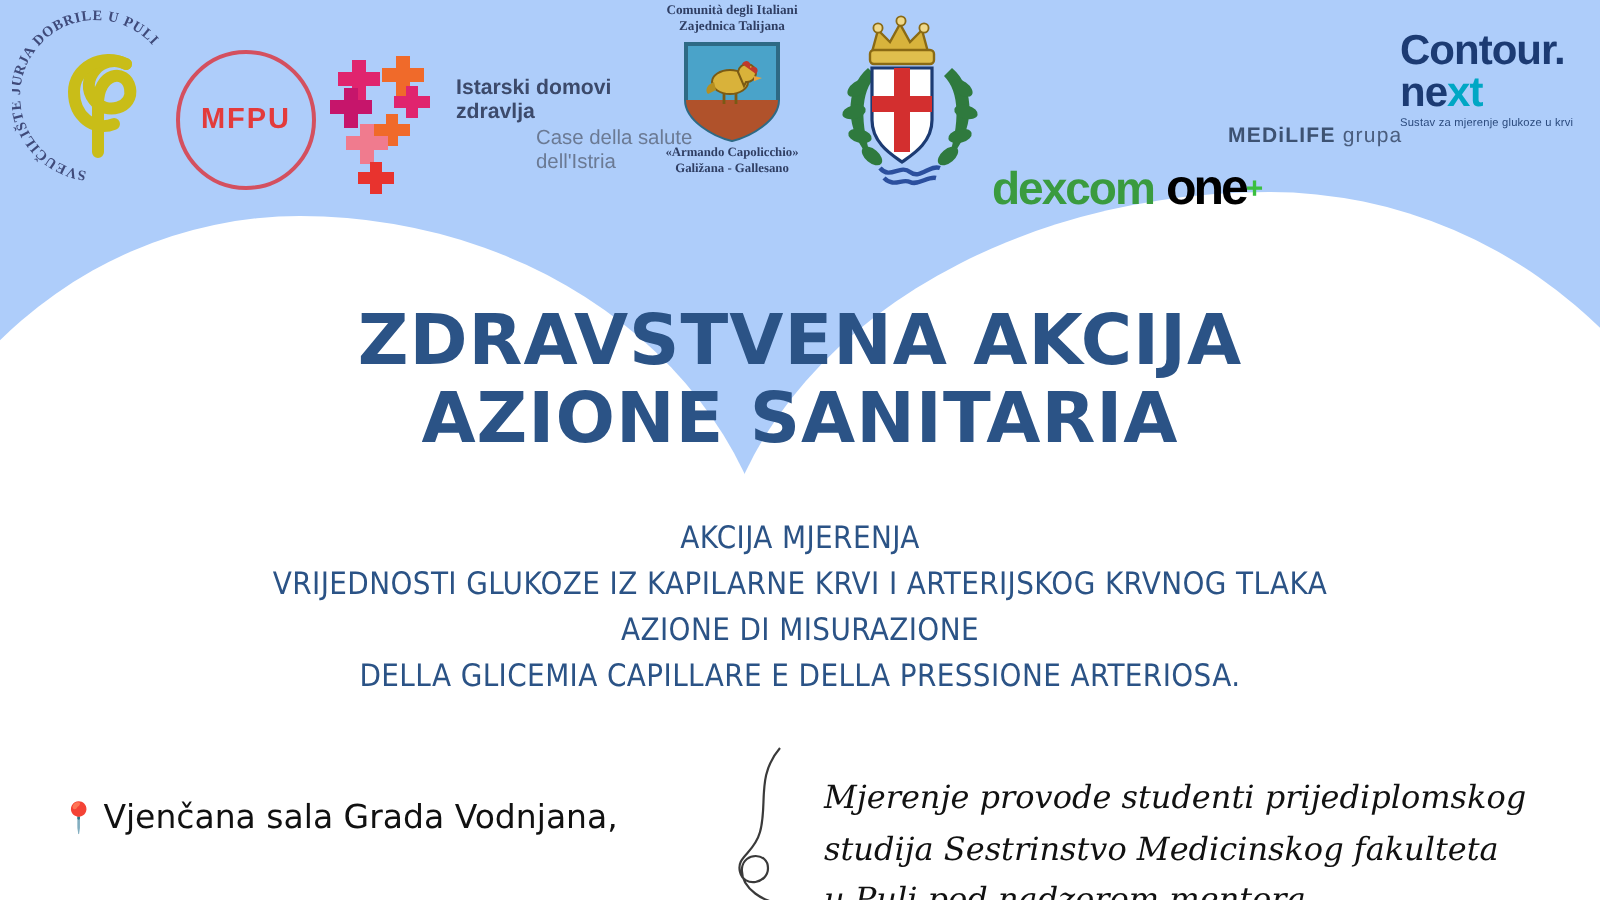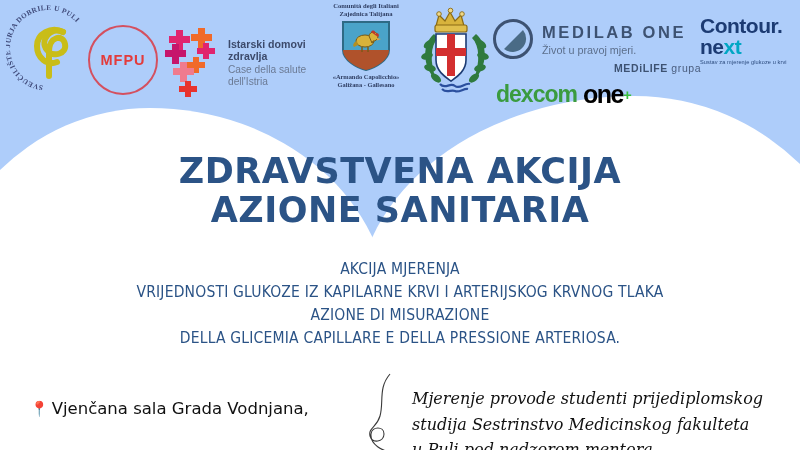--- a/index.html
+++ b/index.html
@@ -80,21 +80,21 @@
   .mfpu-text {
     color: #e33b3b; font-size: 14.5px; font-weight: bold;
     letter-spacing: 1px; font-family: "Liberation Sans", sans-serif;
   }
 
   
   .logo-idz { left: 163px; top: 28px; }
   .idz-crosses { position: relative; width: 58px; height: 70px; margin-right: 7px; }
   .idz-txt { line-height: 1.14; }
   .idz-t1 { font-size: 10.6px; font-weight: bold; color: #3c4a6b; }
-  .idz-t2 { font-size: 10.2px; color: #6b7a94; margin-top: 2px; }
+  .idz-t2 { font-size: 10.2px; color: #6b7a94; margin-top: 2px; margin-left: 40px; }
 
   
   .logo-ci { left: 318px; top: 2px; width: 96px; }
   .ci-head, .ci-foot {
     text-align: center; color: #2f3e63; font-weight: bold;
     font-family: "Liberation Serif", serif; line-height: 1.15;
   }
   .ci-head { font-size: 6.6px; }
   .ci-foot { font-size: 6.4px; margin-top: 2px; }
   .ci-shield { margin: 2px auto 0; display: block; }
@@ -277,30 +277,20 @@
         <path d="M20 30 h30 v26 c0 12 -11 18 -15 21 c-4 -3 -15 -9 -15 -21 Z" fill="#ffffff" stroke="#1c3b73" stroke-width="1.6"></path>
         <path d="M31 30 h8 v14 h11 v8 h-11 v20 h-8 v-20 h-11 v-8 h11 z" fill="#d32f2f"></path>
 
         <g fill="none" stroke="#2b4f9e" stroke-width="2.2">
           <path d="M24 80 c5 6 10 -2 15 2 c5 4 10 -4 15 -2"></path>
           <path d="M26 85 c5 5 9 0 13 2 c4 2 9 -3 13 -2"></path>
         </g>
       </svg>
     </div>
 
-    <div class="logo logo-medilab">
-      <svg class="ml-mark" viewBox="0 0 42 42">
-        <circle cx="21" cy="21" r="18.5" fill="none" stroke="#3d5272" stroke-width="3"></circle>
-        <path d="M31 12 L12 31 A13.5 13.5 0 0 0 31 12 Z" fill="#4a6b86"></path>
-      </svg>
-      <div>
-        <div class="ml-name">MEDILAB ONE</div>
-        <div class="ml-tag">Život u pravoj mjeri.</div>
-      </div>
-    </div>
     <div class="ml-group">
       <b>MEDiLIFE</b>
       <span>grupa</span>
     </div>
 
     <div class="logo logo-contour">
       <div>
         <div class="cn-1">Contour.</div>
         <div class="cn-2"><span>ne</span><i>xt</i></div>
         <div class="cn-tag">Sustav za mjerenje glukoze u krvi</div>

